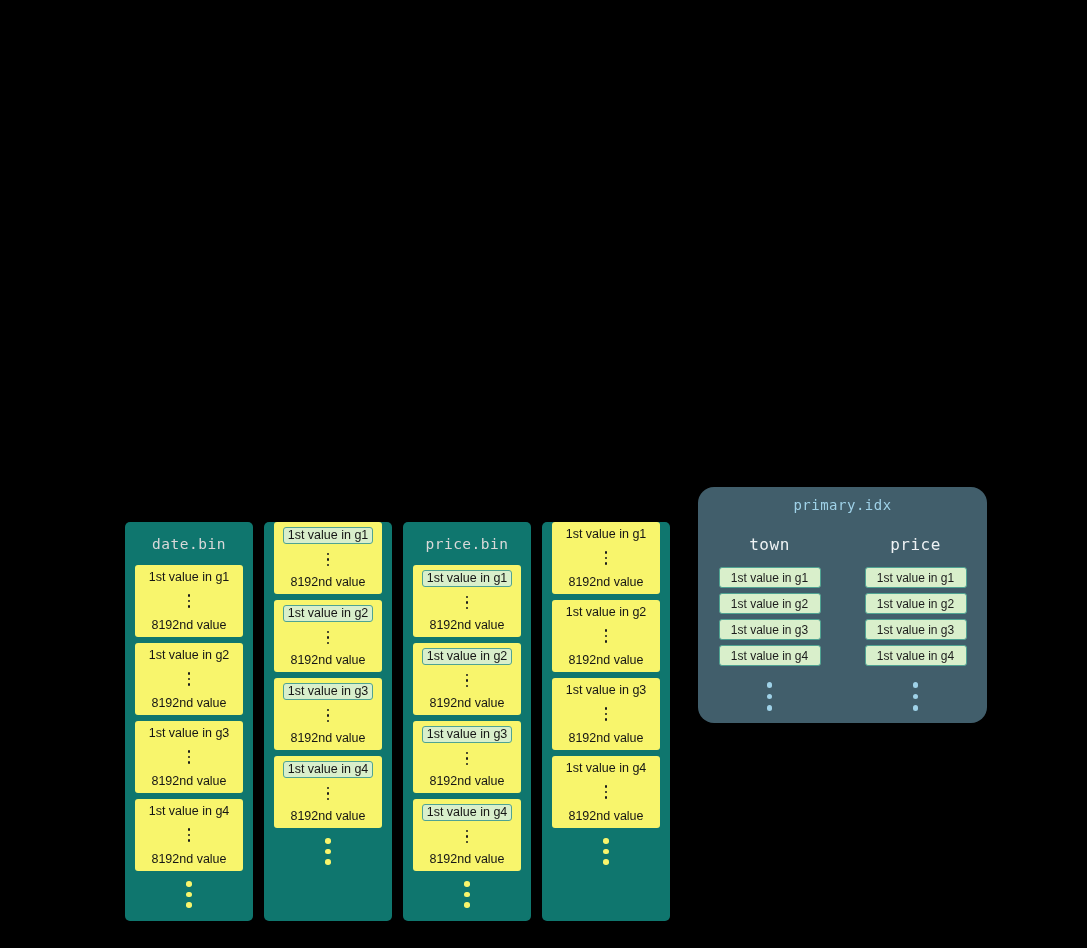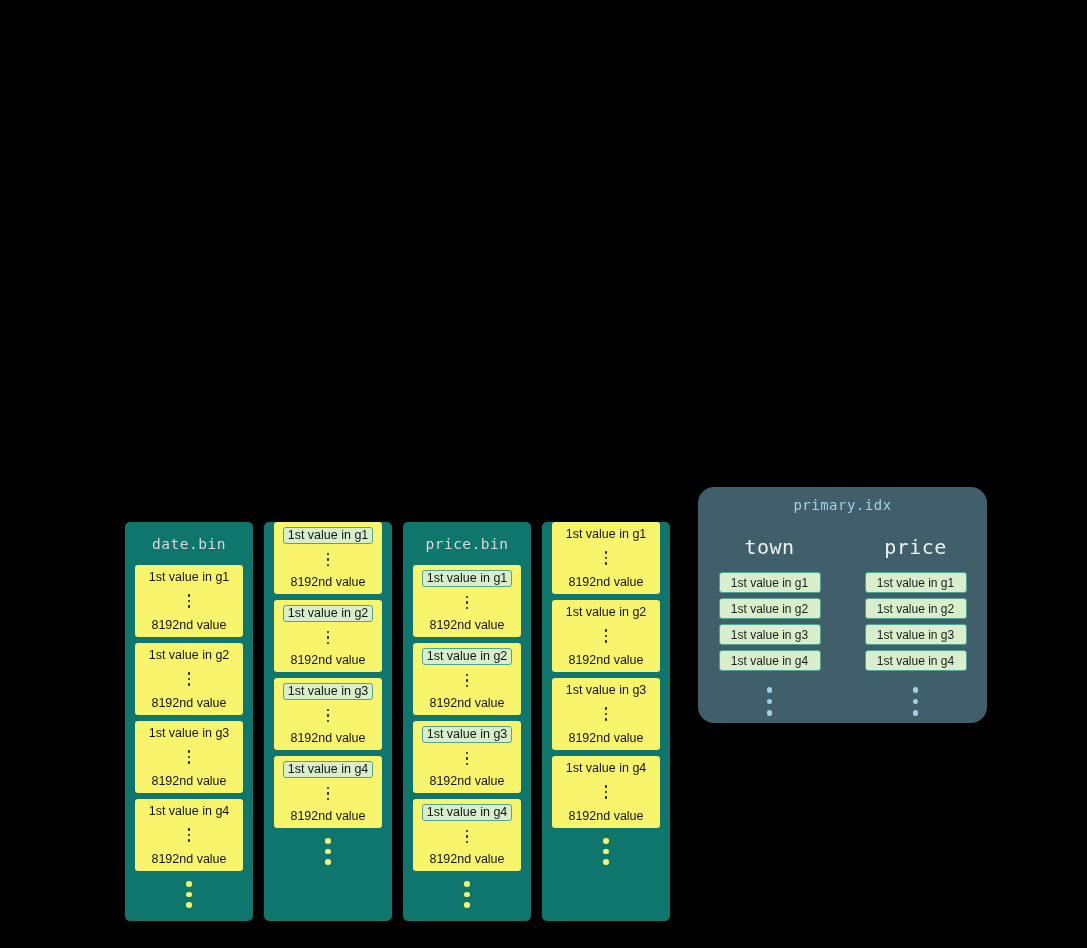--- a/index.html
+++ b/index.html
@@ -117,21 +117,21 @@
     margin-top: 0;
   }
   .idx-col {
     width: 110px;
     display: flex;
     flex-direction: column;
     align-items: center;
   }
   .idx-col-header {
     margin: 22px 0 13px 0;
-    font-size: 20px;
+    font-size: 16px;
     color: #eef2f4;
     letter-spacing: 0.5px;
     text-align: right;
   }
   .idx-entry {
     width: 100px;
     height: 19px;
     margin-bottom: 5px;
     background: #d9efcb;
     border: 1px solid #4fa392;

